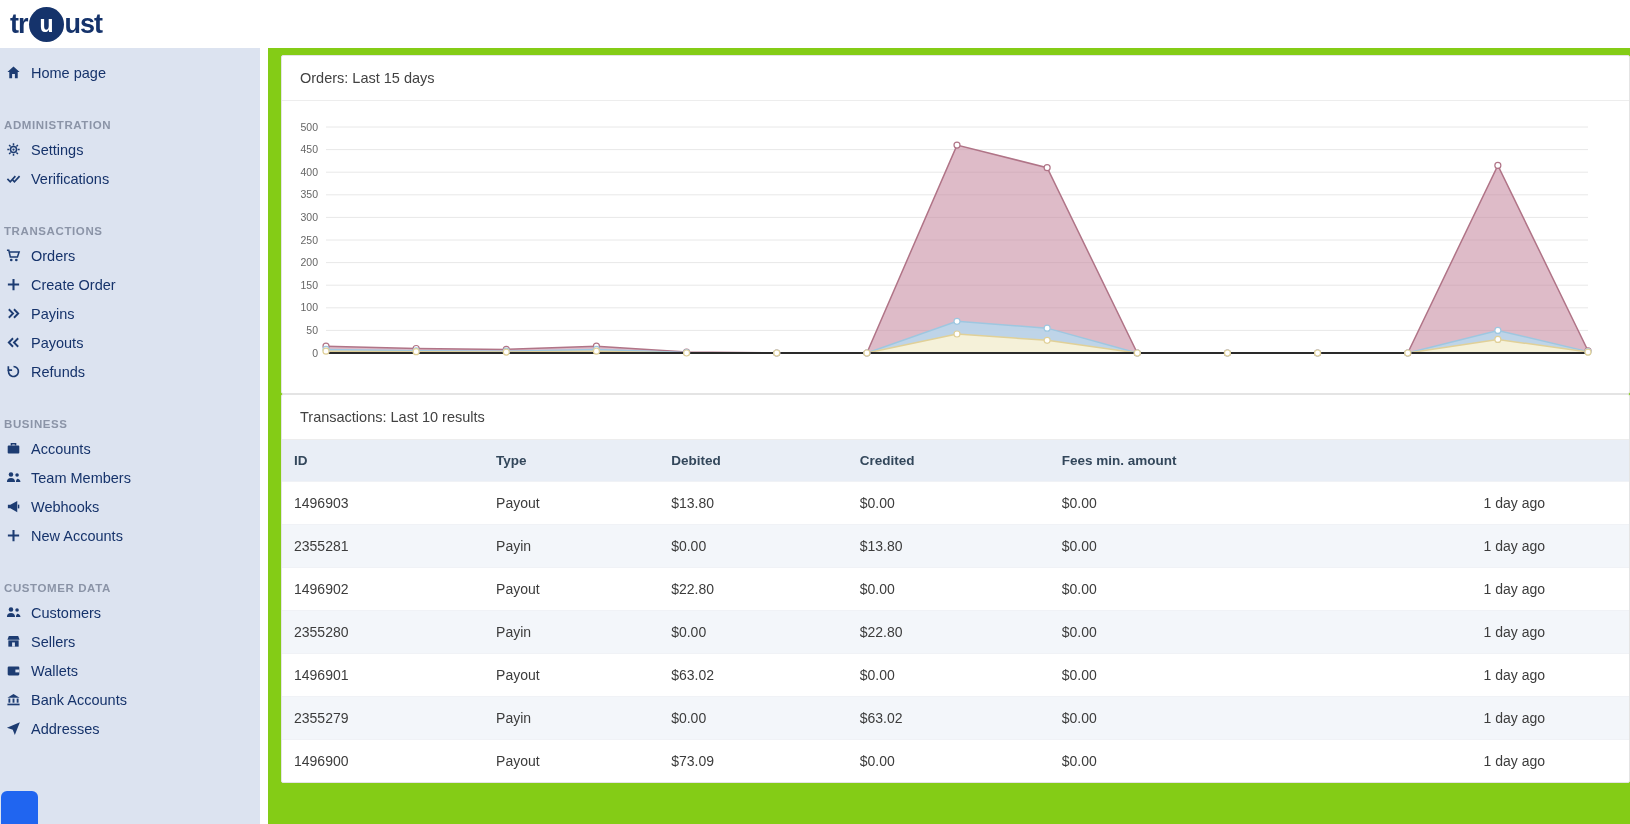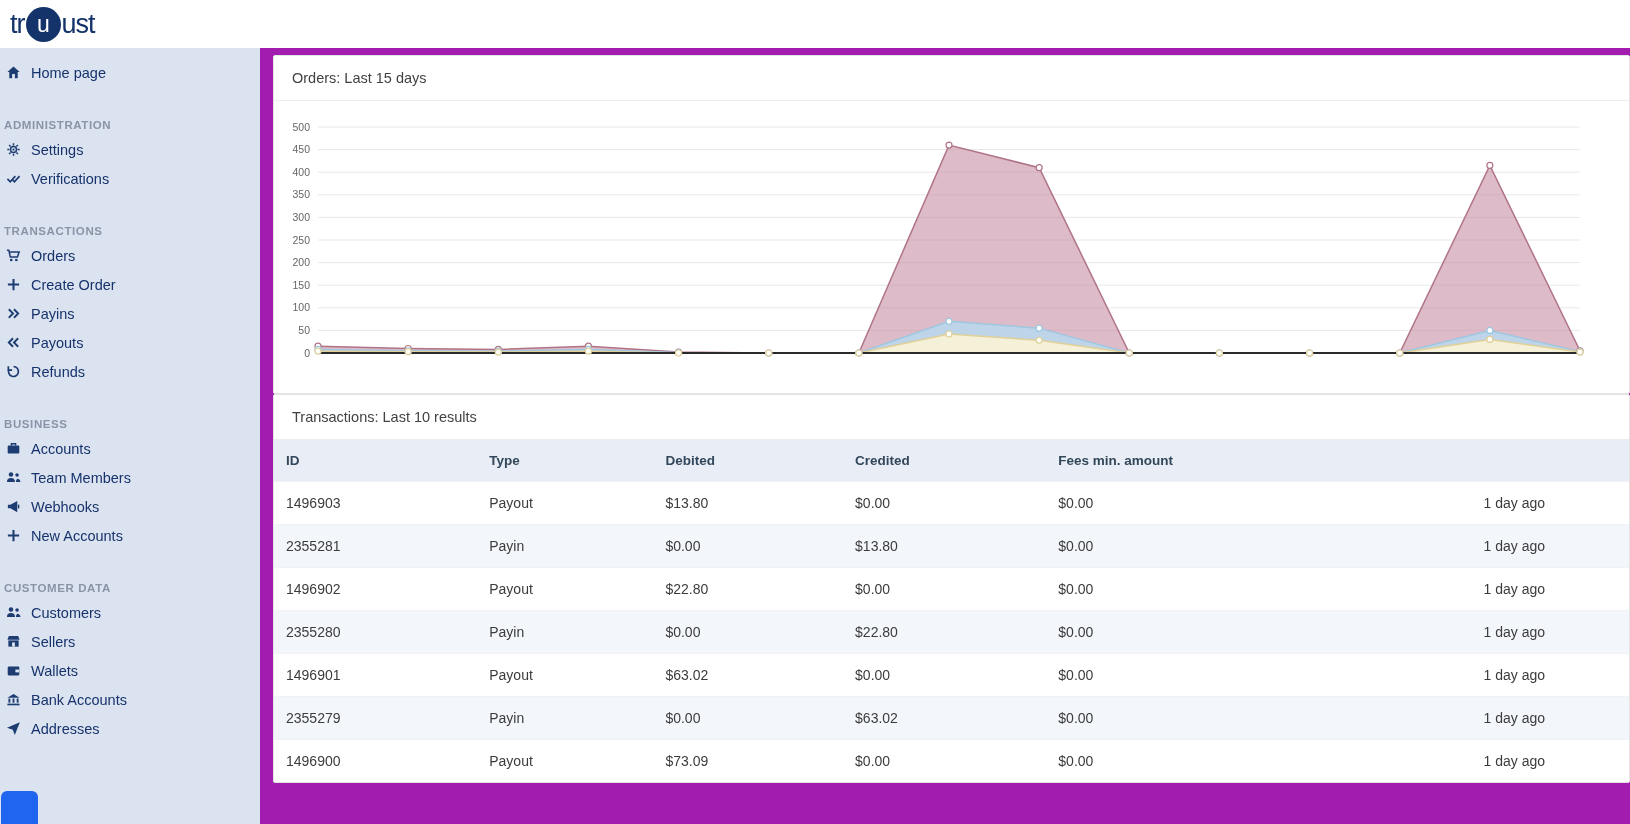--- a/index.html
+++ b/index.html
@@ -1,31 +1,31 @@
 <!DOCTYPE html>
 <html><head>
 <meta charset="utf-8">
 <style>
   * { box-sizing: border-box; margin: 0; padding: 0; }
   html,body { width:1630px; height:824px; overflow:hidden; background:#fff;
     font-family:"Liberation Sans", sans-serif; }
   .topbar { height:48px; background:#fff; display:flex; align-items:center; padding-left:10px; }
-  .logo { display:flex; align-items:center; font-weight:normal; color:#15336b;
+  .logo { display:flex; align-items:center; font-weight:bold; color:#15336b;
     font-size:27px; letter-spacing:-1px; cursor:pointer; }
   .logo .circle { background:#15336b; color:#fff; width:35px; height:35px; border-radius:50%;
     display:flex; align-items:center; justify-content:center; font-size:23px; margin:0 1px; }
-  .layout { display:flex; height:776px; }
+  .layout { display:flex; height:776px;gap:8px; }
   .sidebar { width:260px; flex-shrink:0; background:#dce3f0; padding:10px 6px 0 3px; position:relative; }
   .nav-item { display:flex; align-items:center; gap:9px; padding:6px 4px 6px 2px;
     color:#16336b; font-size:14.5px; cursor:pointer; white-space:nowrap; }
   .nav-item .icon { width:17px; height:17px; display:flex; align-items:center; justify-content:center; flex-shrink:0; }
   .nav-item svg { width:15px; height:15px; }
   .section-label { color:#8b94a7; font-size:11.5px; font-weight:bold; letter-spacing:.6px;
     margin:32px 0 4px 1px; }
-  .main { flex:1; padding:7px 0 0 13px; background:#a21caf; overflow:hidden; }
+  .main { flex:1; padding:7px 0 0 13px; background:#84cc16; overflow:hidden; }
   .card { background:#fff; border:1px solid #e4e4e4; border-radius:2px; }
   .card-title { padding:14px 18px; font-size:14.5px; color:#424242; border-bottom:1px solid #ededed; }
   .chart-wrap { padding:16px 4px 20px 0; }
   .card + .card { }
   table { width:100%; border-collapse:collapse; table-layout:fixed; font-size:14px; color:#3c3c3c; }
   thead th { background:#e9eef6; font-weight:700; color:#33475b; text-align:left;
     padding:13px 12px; font-size:13.5px; }
   tbody td { padding:13px 12px; }
   tbody tr { border-top:1px solid #f0f2f6; }
   tbody tr:nth-child(even) { background:#f3f6fa; }

